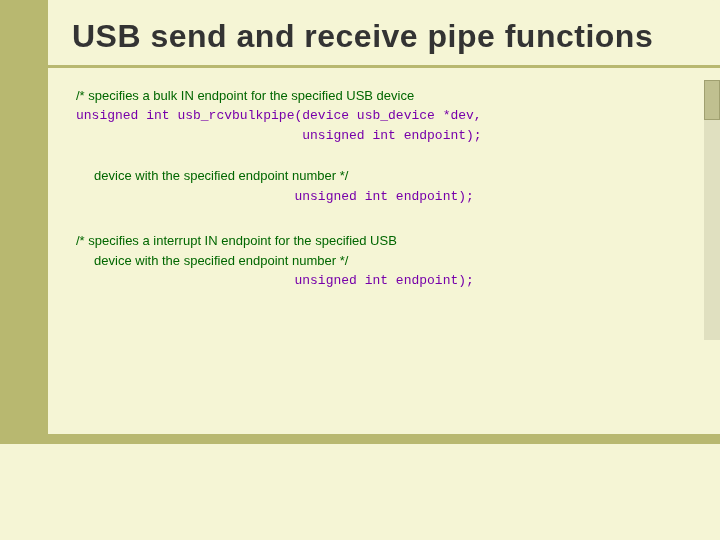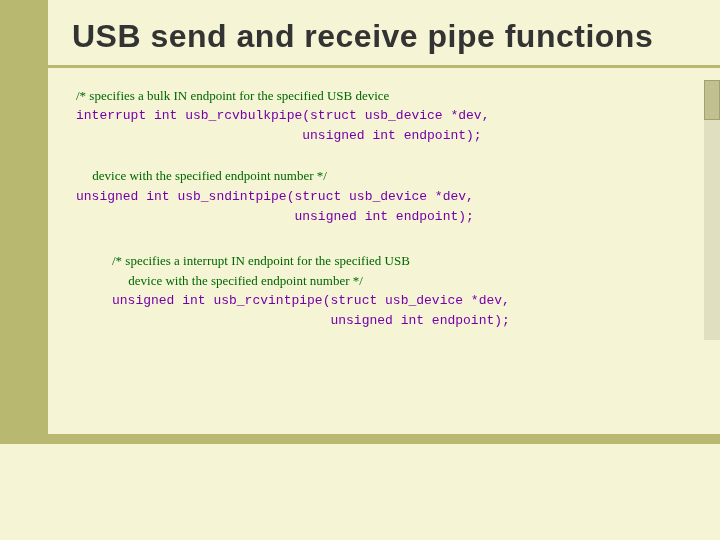--- a/index.html
+++ b/index.html
@@ -58,21 +58,21 @@
       padding: 18px 28px 18px 28px;
       font-family: 'Courier New', Courier, monospace;
       font-size: 13px;
       line-height: 1.55;
       color: #7700aa;
       flex: 1;
     }
 
     .comment {
       color: #006600;
-      font-family: Liberation Serif, serif;
+      font-family: Liberation Sans, sans-serif;
       font-size: 13px;
       line-height: 1.55;
     }
 
     .code-block {
       margin-bottom: 20px;
     }
 
     .code-line {
       white-space: pre;
@@ -110,31 +110,29 @@
   </div>
 
   <div class="header">
     <h1>USB send and receive pipe functions</h1>
   </div>
 
   <div class="content">
 
     <div class="code-block">
       <span class="comment code-line">/* specifies a bulk IN endpoint for the specified USB device</span>
-      <span class="code-line">interrupt int usb_rcvbulkpipe(struct usb_device *dev,</span>
+      <span class="code-line">unsigned int usb_rcvbulkpipe(device usb_device *dev,</span>
       <span class="code-line">                             unsigned int endpoint);</span>
     </div>
 
     <div class="code-block">
       <span class="comment code-line">     device with the specified endpoint number */</span>
-      <span class="code-line">unsigned int usb_sndintpipe(struct usb_device *dev,</span>
       <span class="code-line">                            unsigned int endpoint);</span>
     </div>
 
-    <div class="code-block" style="margin-top: 24px; margin-left: 36px;">
+    <div class="code-block" style="margin-top: 24px;">
       <span class="comment code-line">/* specifies a interrupt IN endpoint for the specified USB</span>
       <span class="comment code-line">     device with the specified endpoint number */</span>
-      <span class="code-line">unsigned int usb_rcvintpipe(struct usb_device *dev,</span>
       <span class="code-line">                            unsigned int endpoint);</span>
     </div>
 
   </div>
 </div>
 
 </body></html>

